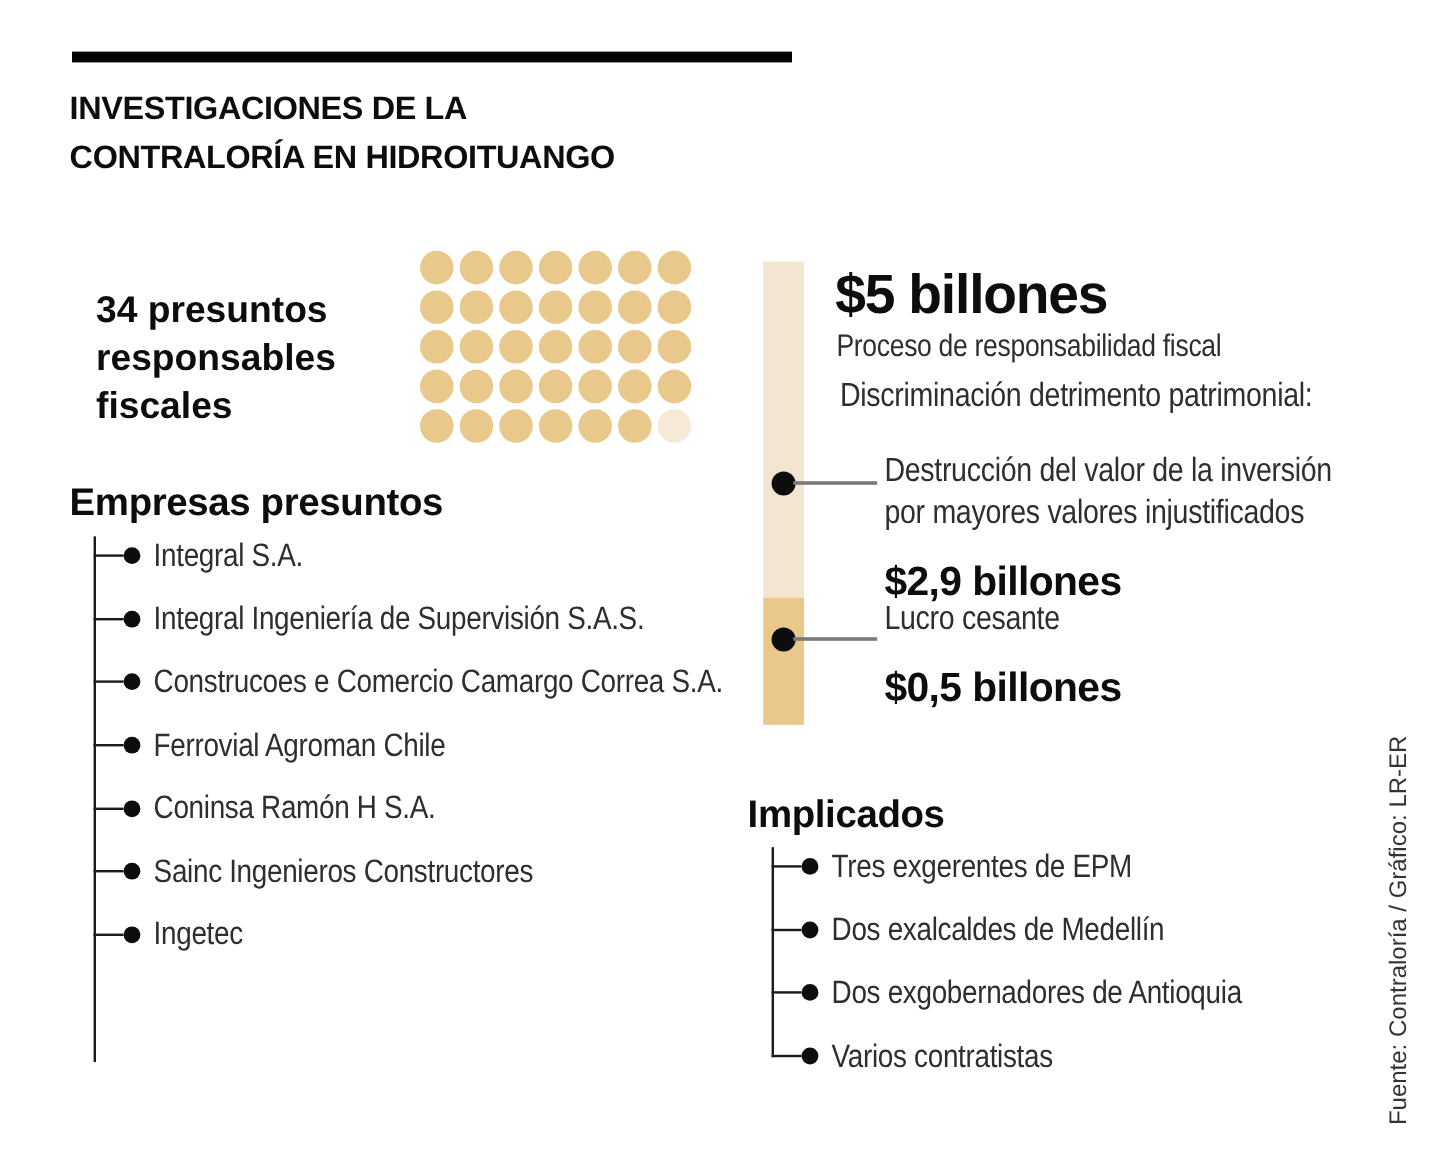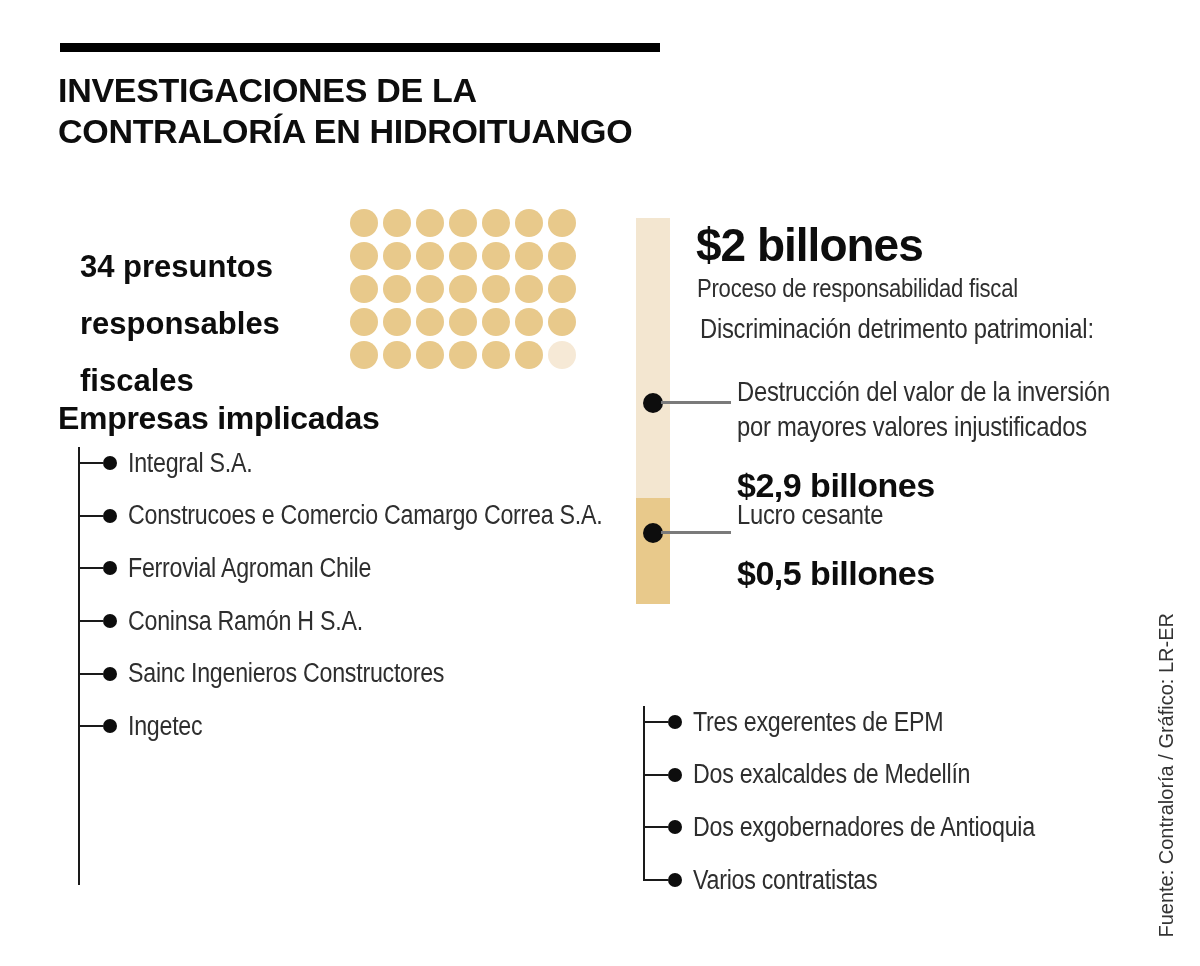--- a/index.html
+++ b/index.html
@@ -3,25 +3,25 @@
 <meta charset="utf-8">
 <style>
   html,body{margin:0;padding:0;background:#fff;}
   .canvas{
     position:relative;width:1200px;height:966px;background:#ffffff;overflow:hidden;
     font-family:"Liberation Sans","DejaVu Sans",sans-serif;color:#111;
   }
   .top-rule{position:absolute;left:60px;top:43px;width:600px;height:9px;background:#000;}
   .title{
     position:absolute;left:58px;top:70px;margin:0;
-    font-size:34px;line-height:41px;font-weight:bold;letter-spacing:-0.3px;color:#0d0d0d;
+    font-size:27px;line-height:41px;font-weight:bold;letter-spacing:-0.3px;color:#0d0d0d;
   }
   .picto-label{
     position:absolute;left:80px;top:238px;width:240px;
-    font-size:31px;line-height:57px;font-weight:bold;color:#0d0d0d;
+    font-size:31px;line-height:40px;font-weight:bold;color:#0d0d0d;
   }
   .dot-grid{
     position:absolute;left:350px;top:209px;
     display:grid;grid-template-columns:repeat(7,28px);gap:5px;
   }
   .dot{width:28px;height:28px;border-radius:50%;background:#e8c98b;}
   .dot-faded{background:#f6e9d6;}
 
   .empresas-heading,.implicados-heading{
     position:absolute;margin:0;font-size:32px;font-weight:bold;color:#0d0d0d;letter-spacing:-0.3px;
@@ -118,26 +118,31 @@
       <span class="dot"></span>
       <span class="dot"></span>
       <span class="dot"></span>
       <span class="dot"></span>
       <span class="dot"></span>
       <span class="dot"></span>
       <span class="dot"></span>
       <span class="dot dot-faded"></span>
     </div>
 
-  <h2 class="empresas-heading">Empresas implicadas</h2>
+  <h2 class="empresas-heading">Empresas presuntos</h2>
   <div class="tree-list empresas-list">
       <div class="tree-item">
         <span class="connector"></span>
         <span class="bullet"></span>
         <span class="item-label">Integral S.A.</span>
+      </div>
+      <div class="tree-item">
+        <span class="connector"></span>
+        <span class="bullet"></span>
+        <span class="item-label">Integral Ingeniería de Supervisión S.A.S.</span>
       </div>
       <div class="tree-item">
         <span class="connector"></span>
         <span class="bullet"></span>
         <span class="item-label">Construcoes e Comercio Camargo Correa S.A.</span>
       </div>
       <div class="tree-item">
         <span class="connector"></span>
         <span class="bullet"></span>
         <span class="item-label">Ferrovial Agroman Chile</span>
@@ -157,39 +162,40 @@
         <span class="bullet"></span>
         <span class="item-label">Ingetec</span>
       </div>
     </div>
 
   <div class="bar">
     <div class="bar-seg seg-light" style="height: 72.5%;"></div>
     <div class="bar-seg seg-dark" style="height: 27.5%;"></div>
   </div>
 
-  <div class="amount-main">$2 billones</div>
+  <div class="amount-main">$5 billones</div>
   <div class="light proceso">Proceso de responsabilidad fiscal</div>
   <div class="light discrim">Discriminación detrimento patrimonial:</div>
 
   <span class="callout-dot" style="top:393px"></span>
   <span class="callout-line" style="top:401px"></span>
   <div class="callout callout-1">
     <div class="light">Destrucción del valor de la inversión</div>
     <div class="light">por mayores valores injustificados</div>
     <div class="callout-amount">$2,9 billones</div>
   </div>
 
   <span class="callout-dot" style="top:523px"></span>
   <span class="callout-line" style="top:531px"></span>
   <div class="callout callout-2">
     <div class="light">Lucro cesante</div>
     <div class="callout-amount">$0,5 billones</div>
   </div>
 
+  <h2 class="implicados-heading">Implicados</h2>
   <div class="tree-list implicados-list">
       <div class="tree-item">
         <span class="connector"></span>
         <span class="bullet"></span>
         <span class="item-label">Tres exgerentes de EPM</span>
       </div>
       <div class="tree-item">
         <span class="connector"></span>
         <span class="bullet"></span>
         <span class="item-label">Dos exalcaldes de Medellín</span>

